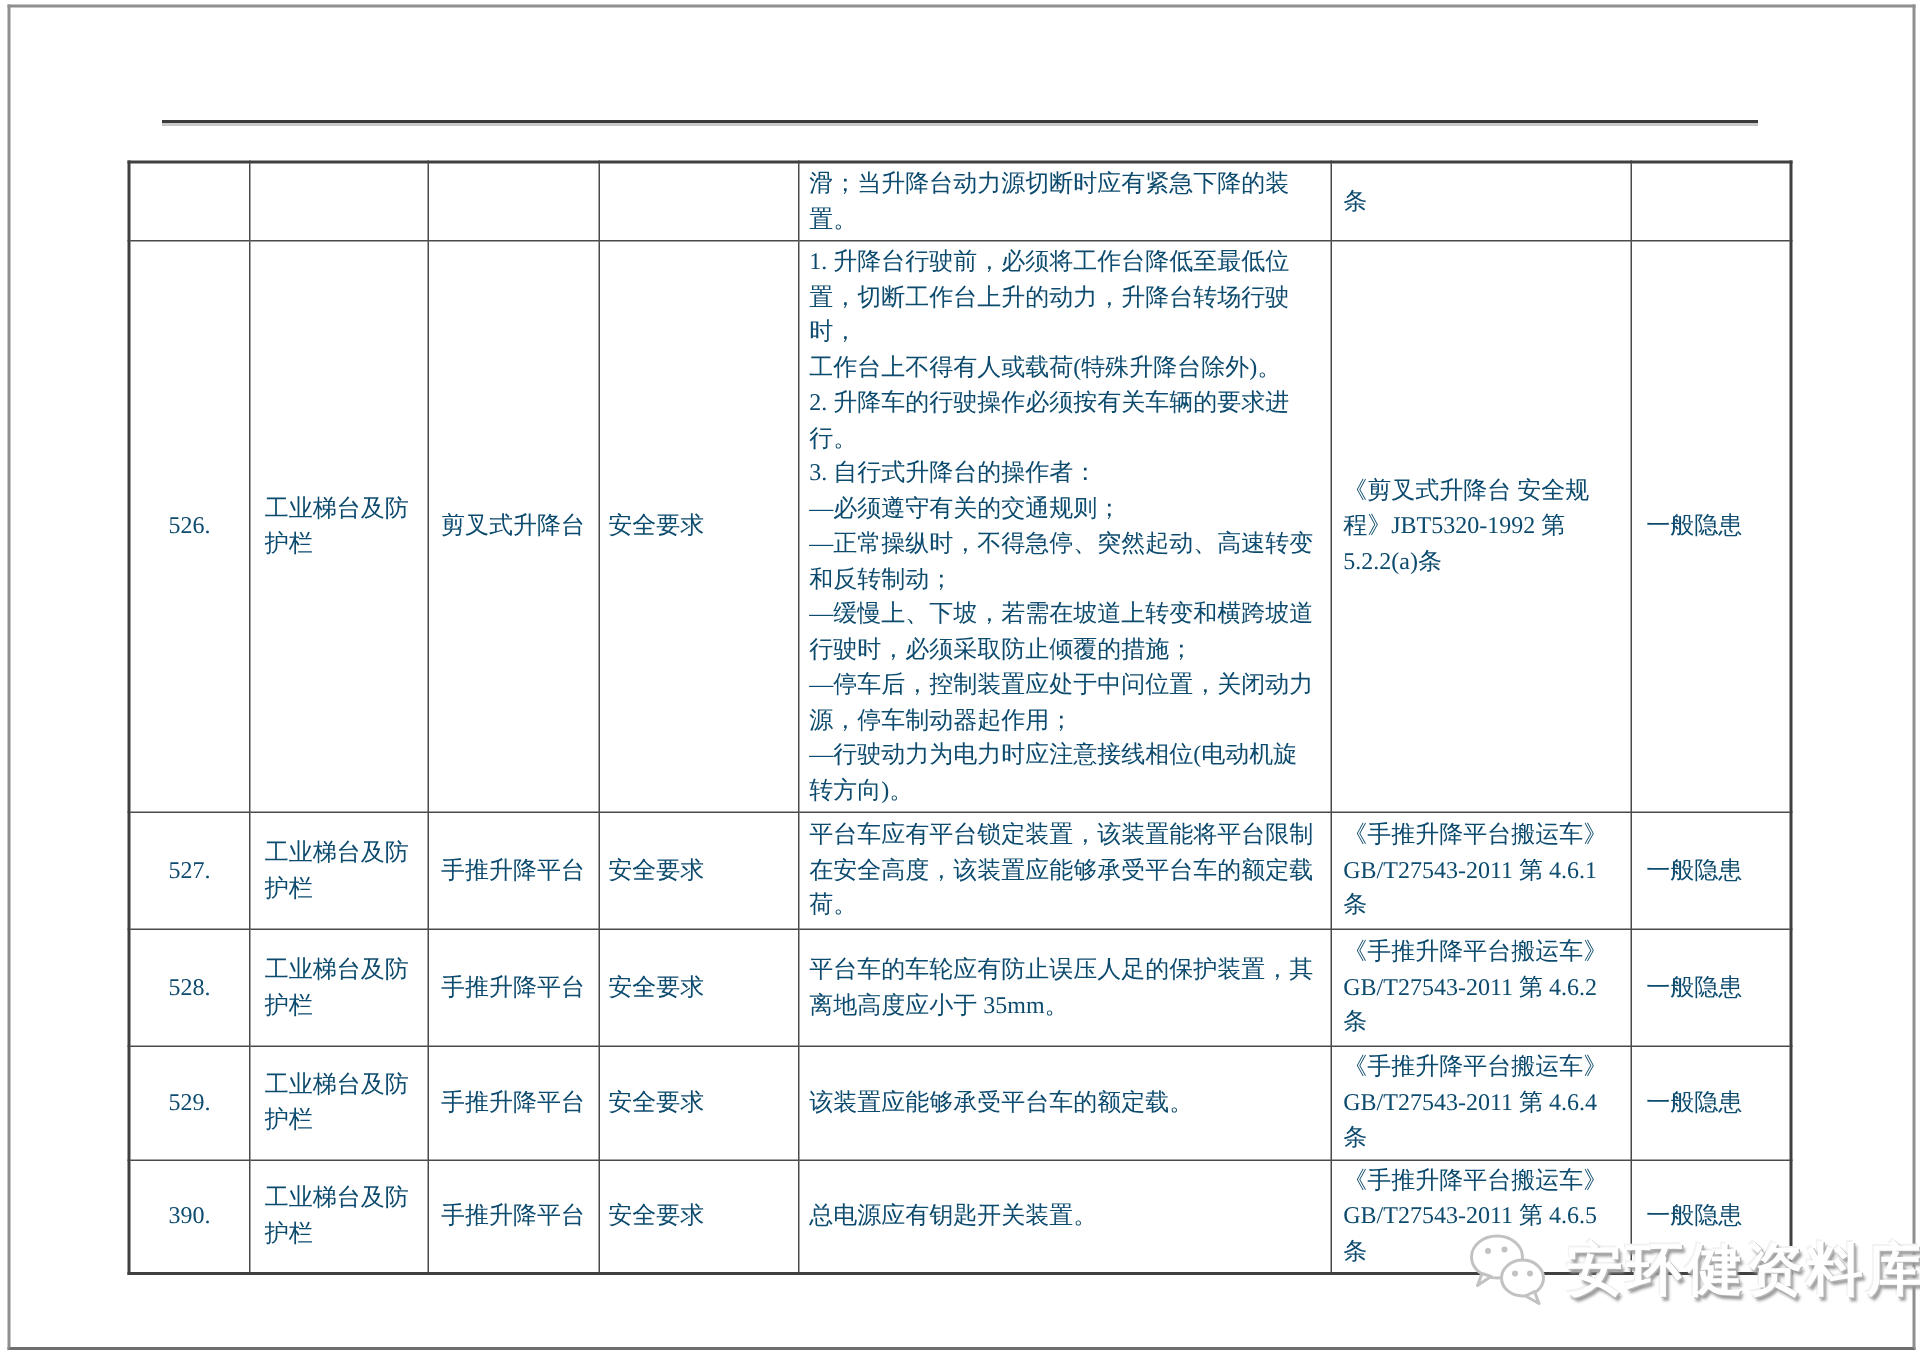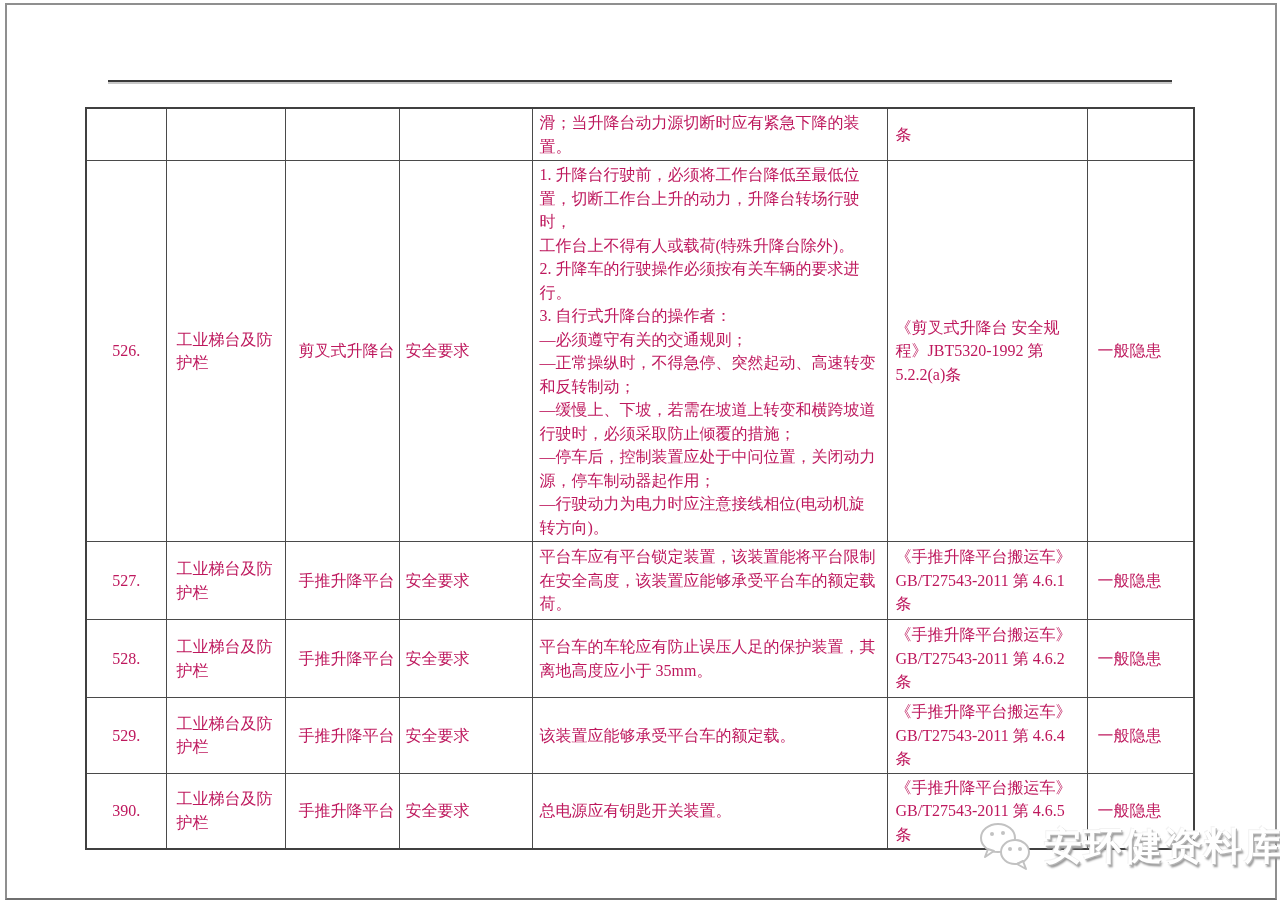--- a/index.html
+++ b/index.html
@@ -37,39 +37,39 @@
     box-shadow: 0 2px 0 rgba(170,170,170,0.65);
   }
   table.checklist {
     position: absolute;
     left: 85px;
     top: 107px;
     width: 1108px;
     border-collapse: collapse;
     table-layout: fixed;
     border: 2px solid #404040;
-    color: #be185d;
+    color: #0c4a6e;
   }
   table.checklist td {
     border: 1px solid #4a4a4a;
     vertical-align: middle;
     font-size: 16px;
     line-height: 23.5px;
     overflow: hidden;
   }
   tr.row-cont   td { height: 26px; }
   tr.row-526    td { height: 355px; }
   tr.row-527    td { height: 73px; }
   tr.row-528    td { height: 73px; }
   tr.row-529    td { height: 68px; }
   tr.row-530    td { height: 70px; }
 
   td.c-no   { text-align: center; }
   td.c-cat  { padding: 0 10px; text-align: left; }
-  td.c-eq   { padding: 0 4px; text-align: right; }
+  td.c-eq   { padding: 0 4px; text-align: center; }
   td.c-req  { padding: 0 6px; text-align: left; }
   td.c-desc { padding: 2px 7px; text-align: left; white-space: pre-line; }
   td.c-ref  { padding: 2px 8px; text-align: left; white-space: pre-line; line-height: 25px; }
   td.c-haz  { padding: 0 0 0 10px; text-align: left; margin-top: 30px; }
 
   .watermark {
     position: absolute;
     left: 978px;
     top: 820px;
     display: flex;

